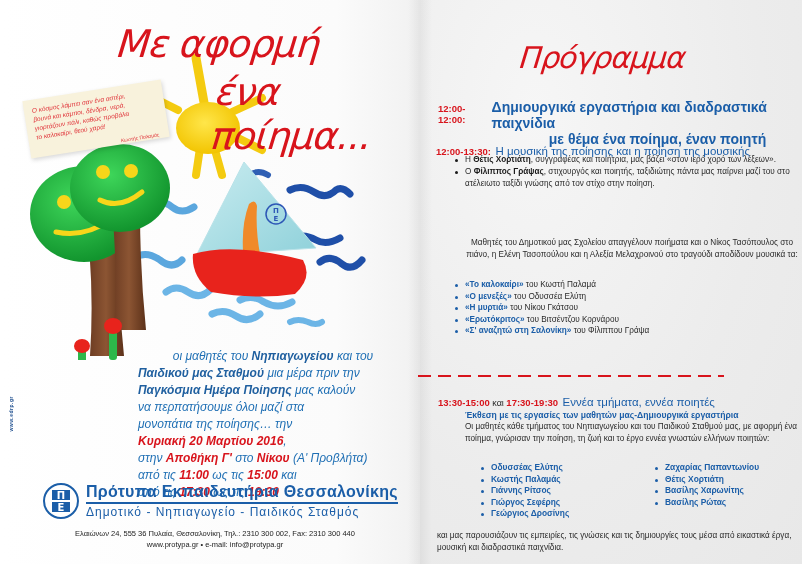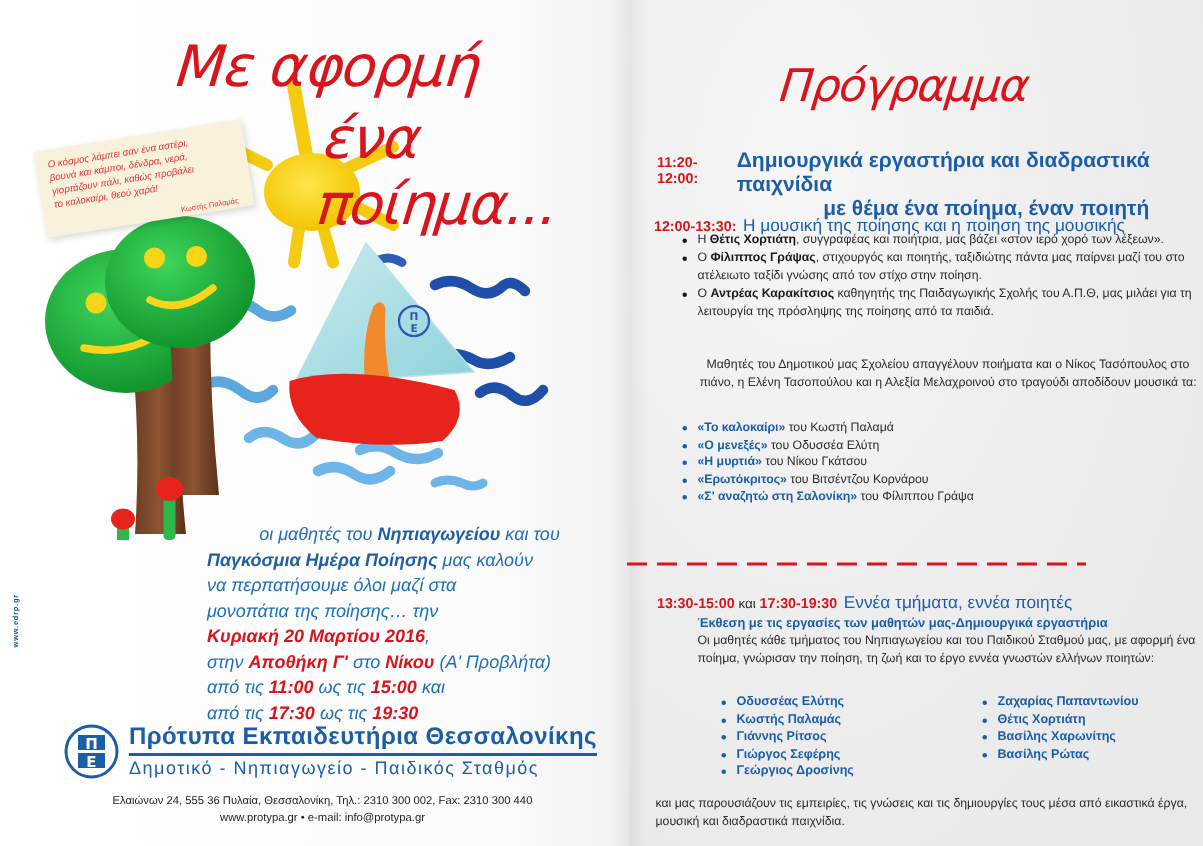--- a/index.html
+++ b/index.html
@@ -206,20 +206,23 @@
     <div class="script title-line1">Με αφορμή</div>
     <div class="script title-line2">ένα ποίημα...</div>
 
     <div class="sidecode">www.edrp.gr</div>
 
     <div class="event">
       <div class="line center">
         <span>οι μαθητές του </span><span class="b">Νηπιαγωγείου</span><span> και του</span>
       </div>
       <div class="line">
+        <span class="b">Παιδικού μας Σταθμού</span><span> μια μέρα πριν την</span>
+      </div>
+      <div class="line">
         <span class="b">Παγκόσμια Ημέρα Ποίησης</span><span> μας καλούν</span>
       </div>
       <div class="line">να περπατήσουμε όλοι μαζί στα</div>
       <div class="line">μονοπάτια της ποίησης… την</div>
       <div class="line">
         <span class="r">Κυριακή 20 Μαρτίου 2016</span><span>,</span>
       </div>
       <div class="line">
         <span>στην </span><span class="r">Αποθήκη Γ'</span><span> στο </span><span class="r">Νίκου</span><span> (Α' Προβλήτα)</span>
       </div>
@@ -252,33 +255,32 @@
     </div>
   </div>
 
   <div class="right"></div>
   <div class="fold"></div>
 
   <div class="script program-title">Πρόγραμμα</div>
 
   <div class="slot s1">
     <div class="row">
-      <span class="time">11:20-12:00:</span>&nbsp;<span class="slot-title">Δημιουργικά εργαστήρια και διαδραστικά παιχνίδια</span>
+      <span class="time">12:00-12:00:</span>&nbsp;<span class="slot-title">Δημιουργικά εργαστήρια και διαδραστικά παιχνίδια</span>
     </div>
     <div class="slot-title t2">με θέμα ένα ποίημα, έναν ποιητή</div>
   </div>
 
   <div class="slot s2">
     <span class="time">12:00-13:30:</span>&nbsp;<span class="slot-title normal">Η μουσική της ποίησης και η ποίηση της μουσικής</span>
   </div>
 
   <ul class="dots speakers">
     <li><span>Η </span><b>Θέτις Χορτιάτη</b><span>, συγγραφέας και ποιήτρια, μας βάζει «στον ιερό χορό των λέξεων».</span></li>
     <li><span>Ο </span><b>Φίλιππος Γράψας</b><span>, στιχουργός και ποιητής, ταξιδιώτης πάντα μας παίρνει μαζί του στο ατέλειωτο ταξίδι  γνώσης από τον στίχο στην ποίηση.</span></li>
-    <li><span>Ο </span><b>Αντρέας Καρακίτσιος</b><span> καθηγητής της Παιδαγωγικής Σχολής του Α.Π.Θ, μας μιλάει για τη λειτουργία της πρόσληψης της ποίησης από τα παιδιά.</span></li>
   </ul>
 
   <div class="intro">Μαθητές του Δημοτικού μας Σχολείου απαγγέλουν ποιήματα και ο Νίκος Τασόπουλος στο πιάνο, η Ελένη Τασοπούλου και η Αλεξία Μελαχροινού στο τραγούδι αποδίδουν μουσικά τα:</div>
 
   <ul class="dots blue songs">
     <li><span class="st">«Το καλοκαίρι»</span><span> του Κωστή Παλαμά</span></li>
     <li><span class="st">«Ο μενεξές»</span><span> του Οδυσσέα Ελύτη</span></li>
     <li><span class="st">«Η μυρτιά»</span><span> του Νίκου Γκάτσου</span></li>
     <li><span class="st">«Ερωτόκριτος»</span><span> του Βιτσέντζου Κορνάρου</span></li>
     <li><span class="st">«Σ' αναζητώ στη Σαλονίκη»</span><span> του Φίλιππου Γράψα</span></li>

